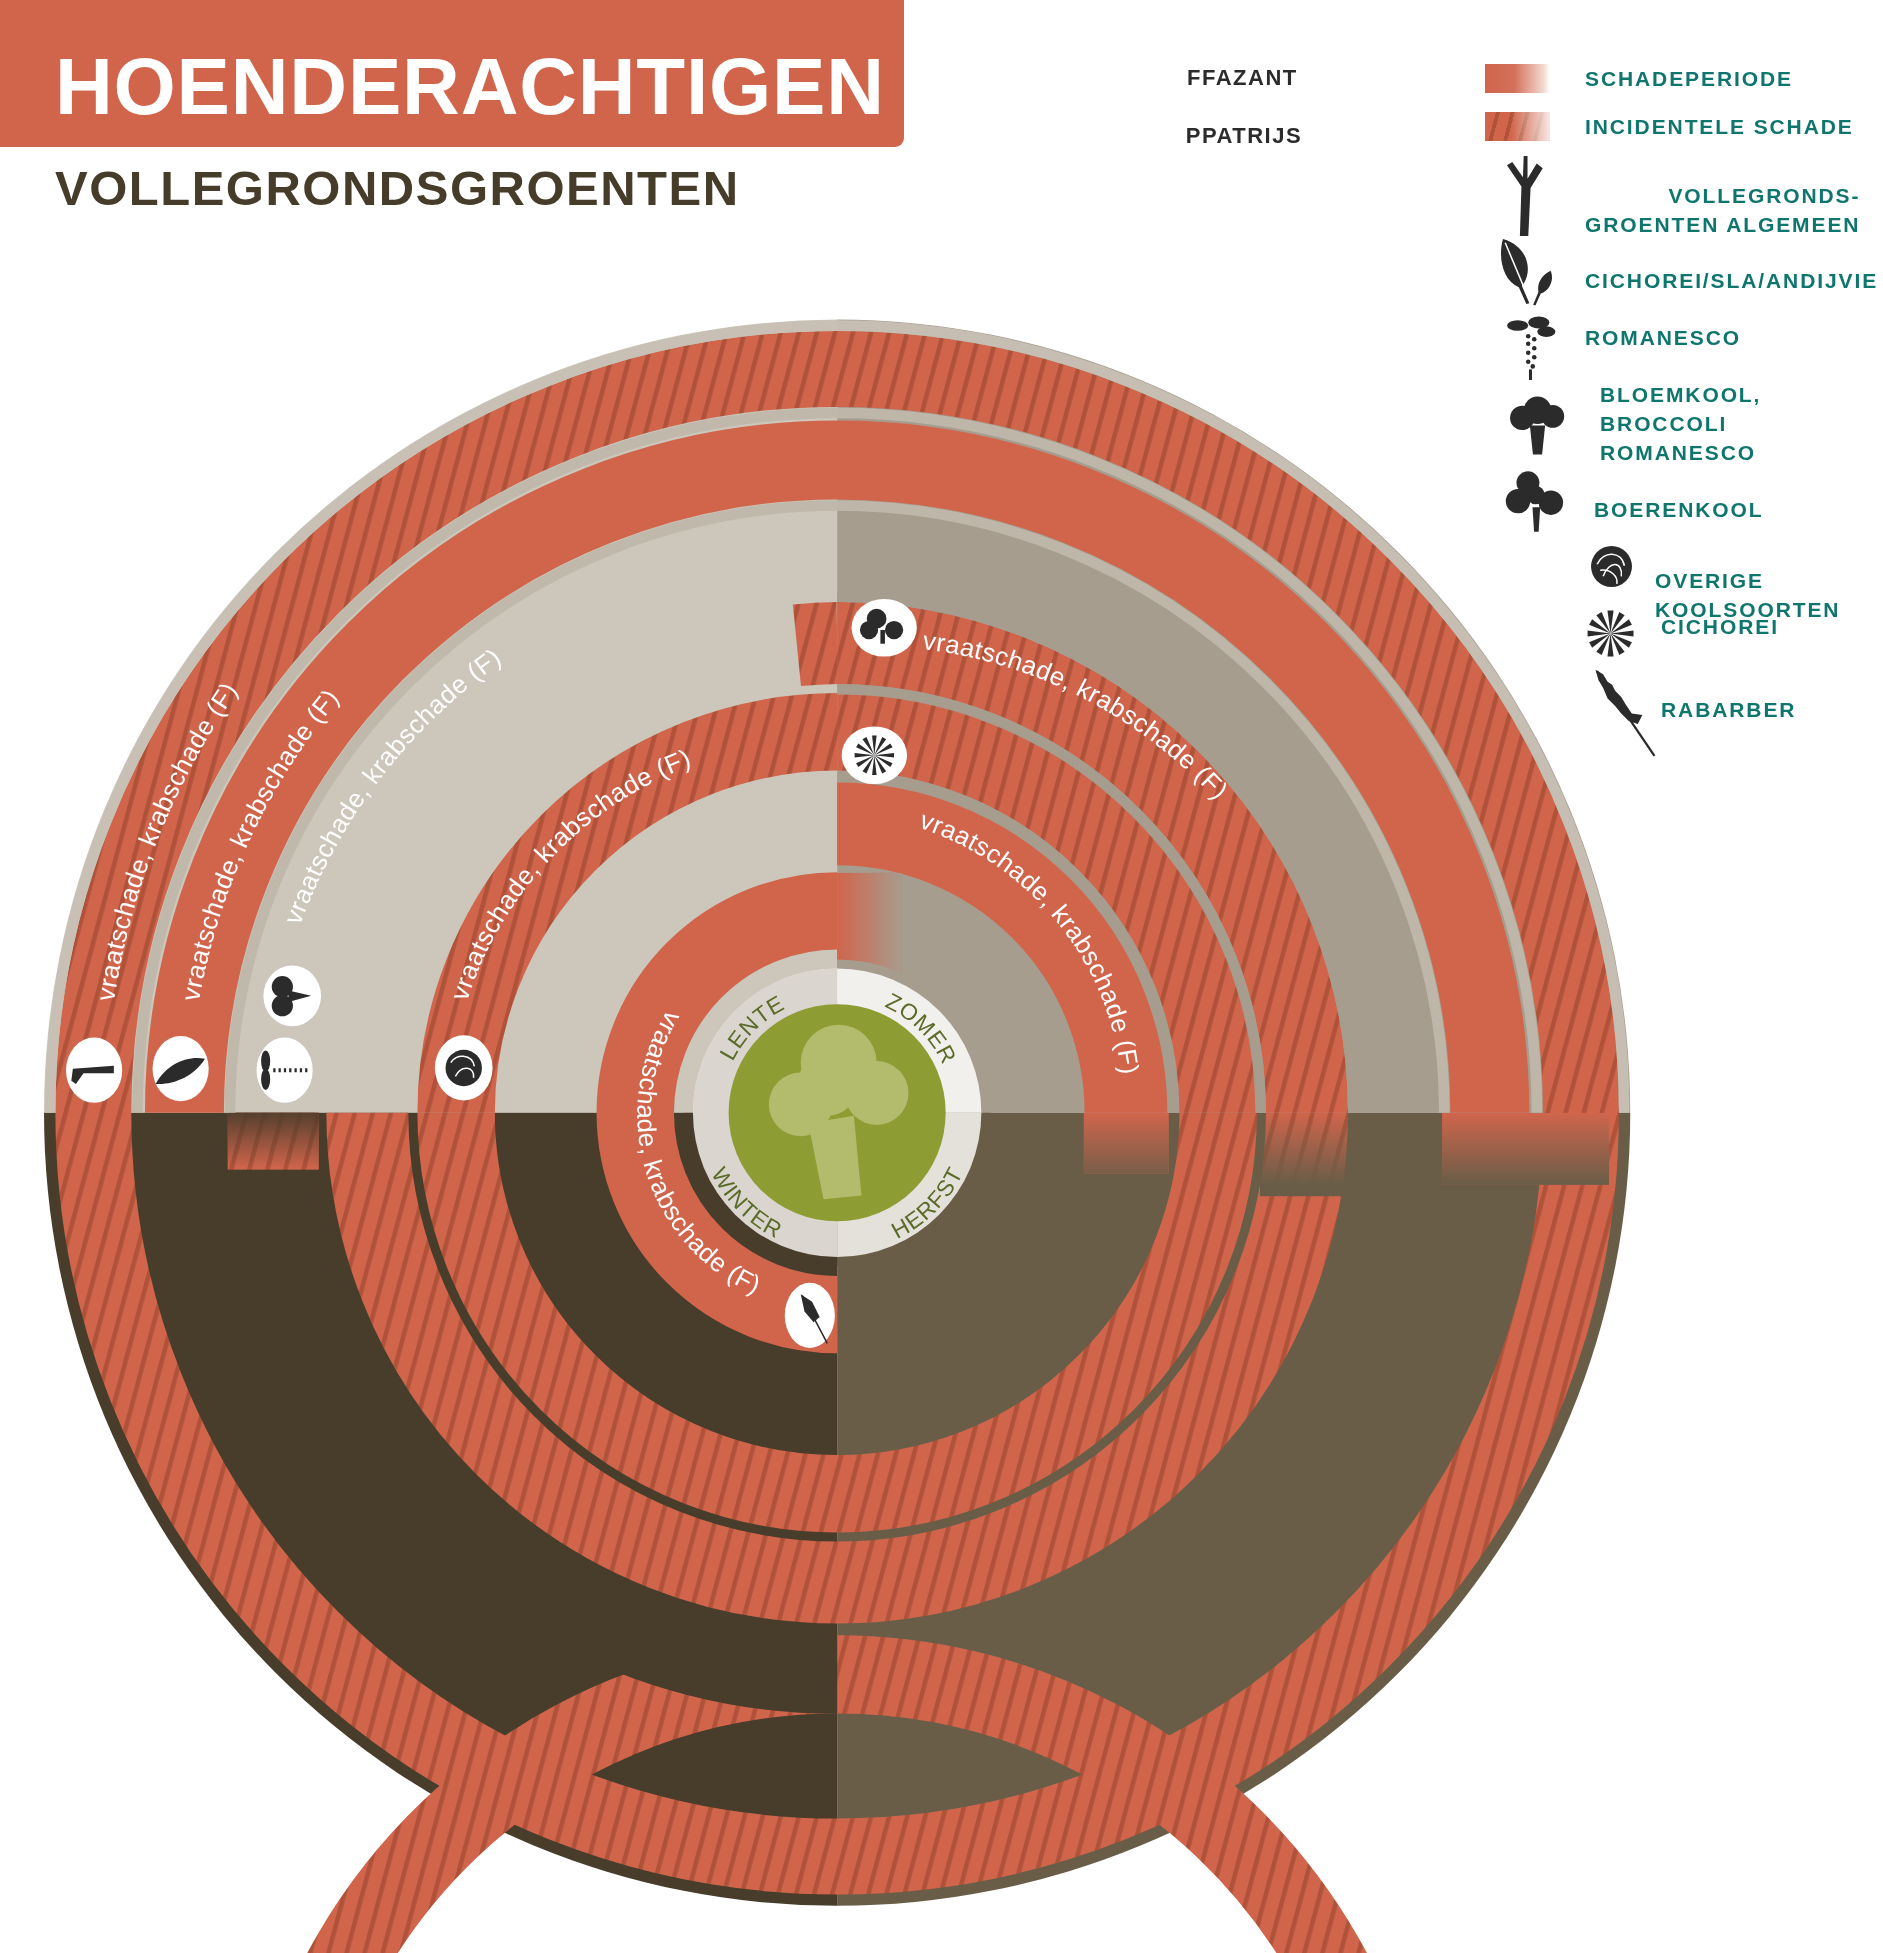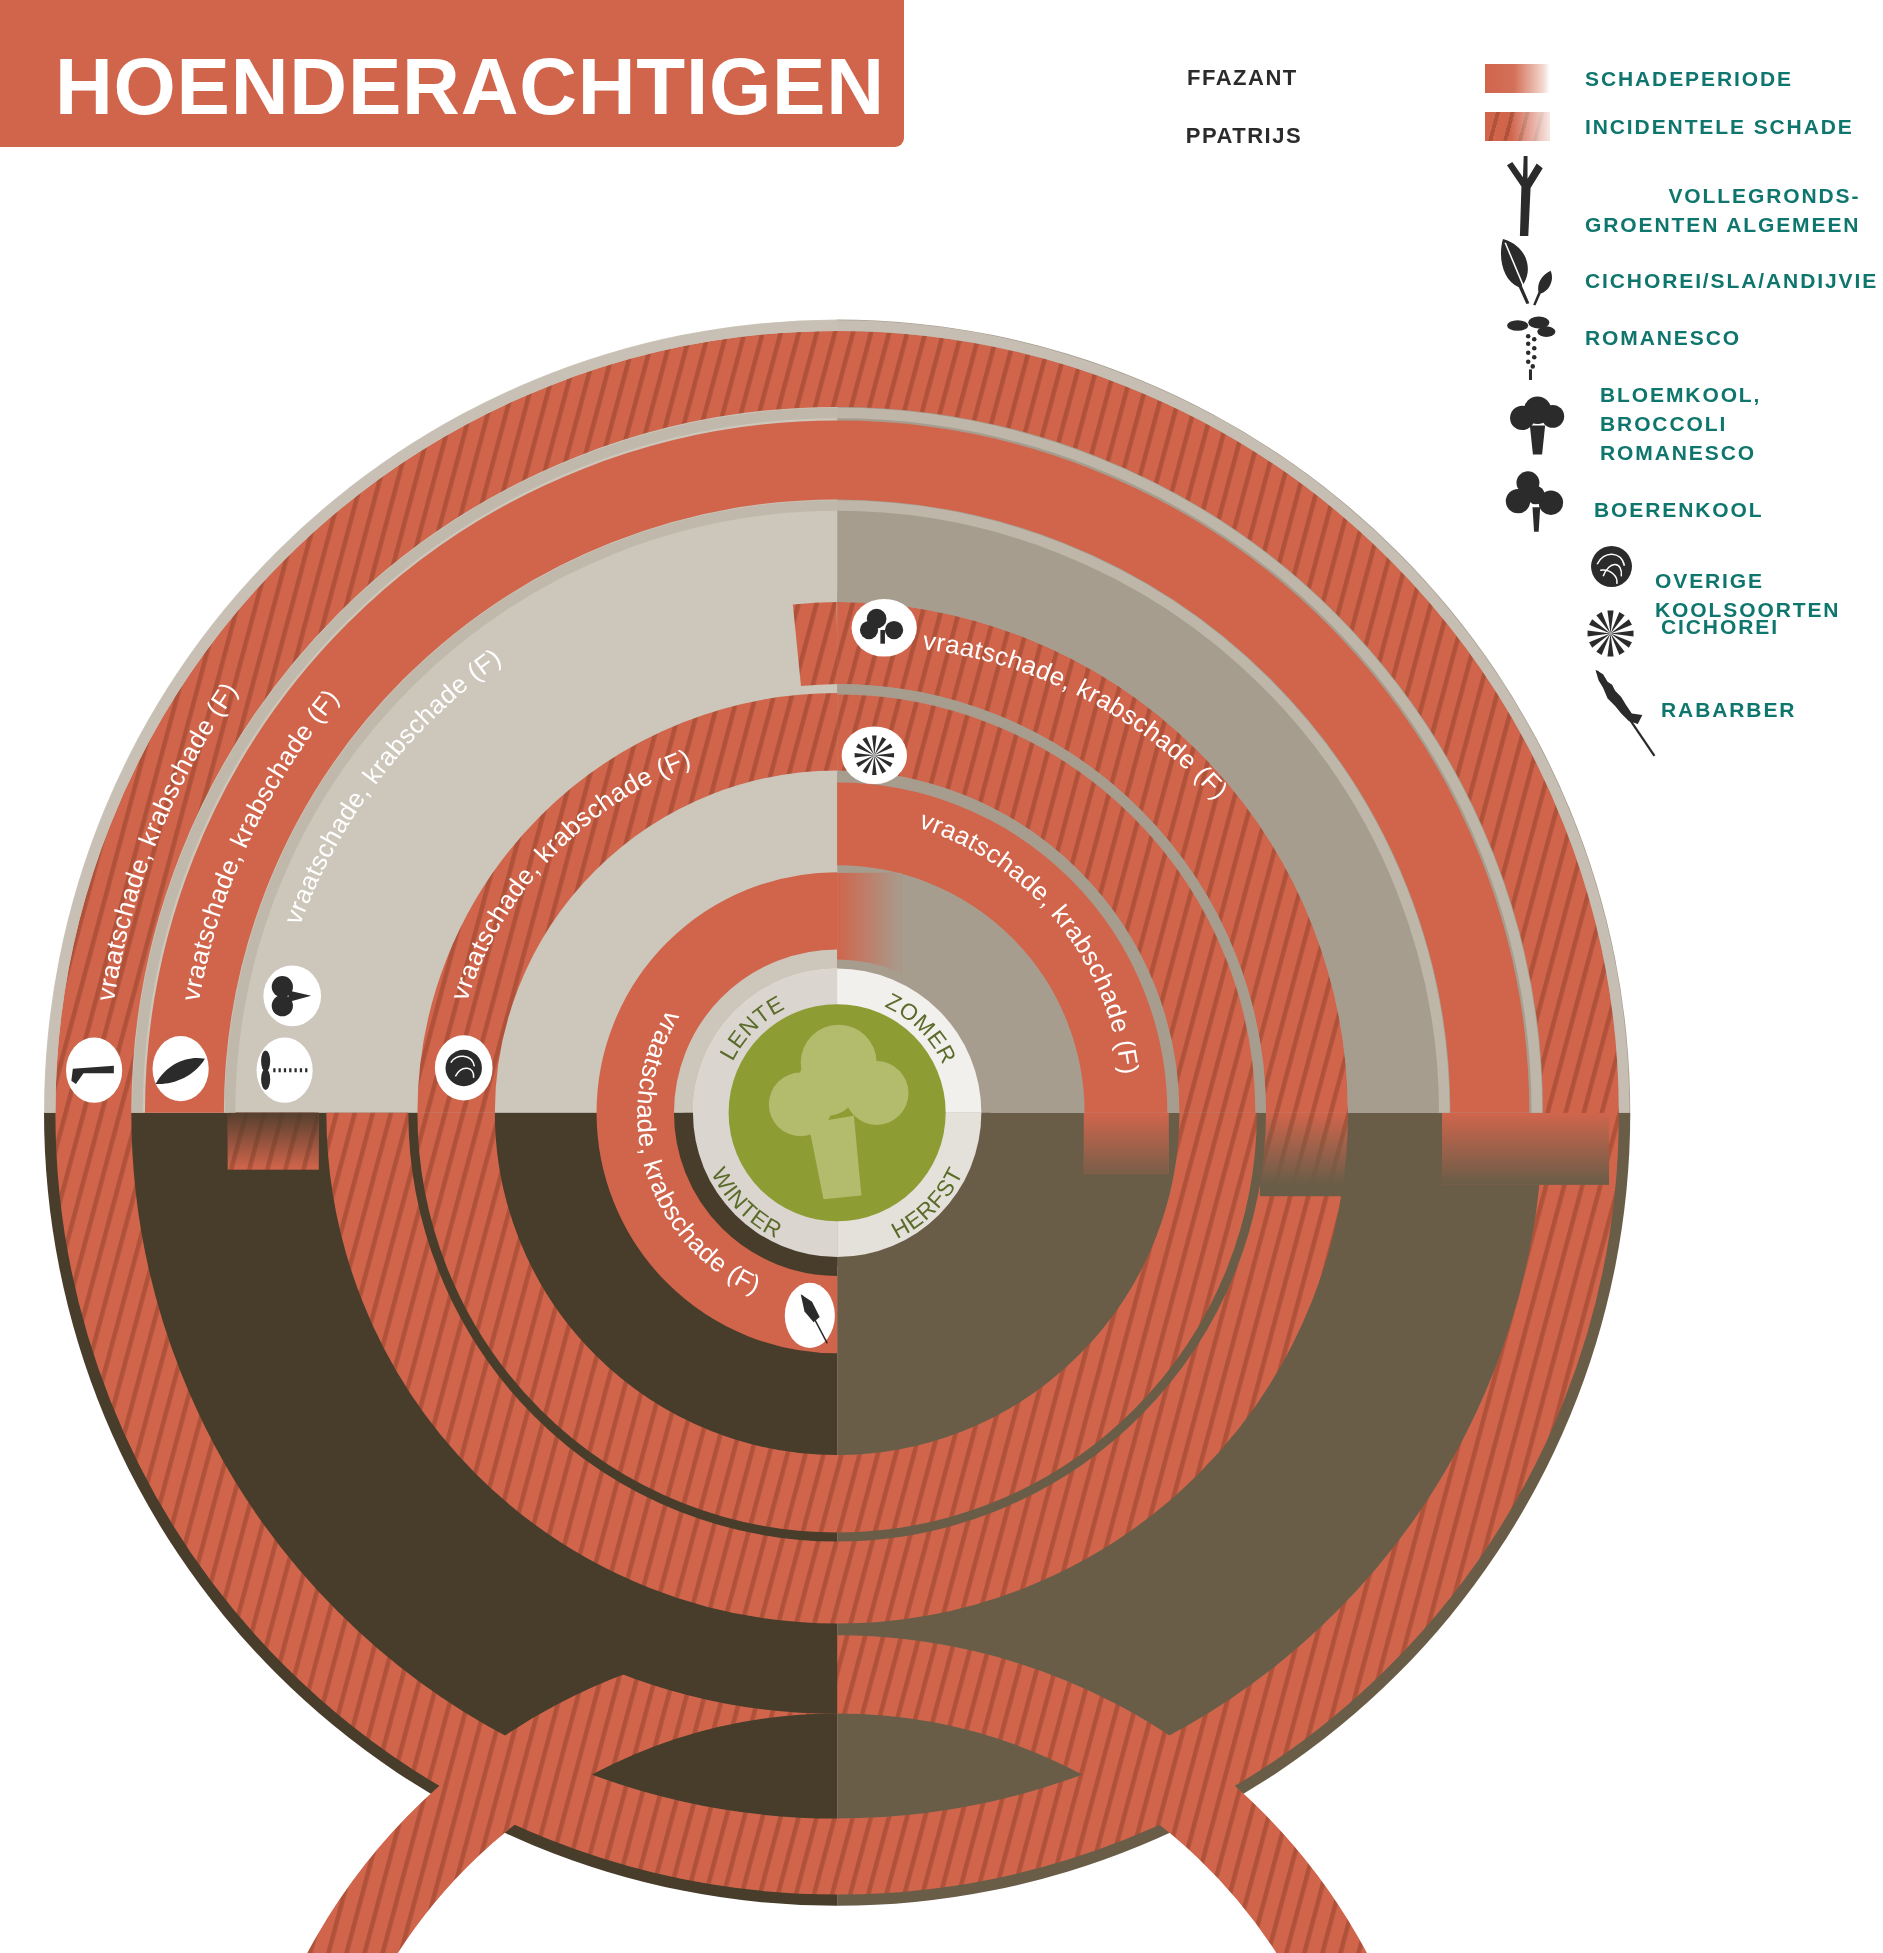--- a/index.html
+++ b/index.html
@@ -26,20 +26,21 @@
   .ringtext { font-family: "Liberation Sans", "DejaVu Sans", sans-serif; font-size: 34px; fill: #ffffff; letter-spacing: 0.5px; }
   .seasontext { font-family: "Liberation Sans", "DejaVu Sans", sans-serif; font-size: 30px; fill: #5B6B2A; letter-spacing: 1px; }
 </style>
 </head>
 <body>
 
 <div class="header-bar">
   <div class="header-title">HOENDERACHTIGEN</div>
 </div>
 <div class="subtitle">
+  <div>VOLLEGRONDSGROENTEN</div>
 </div>
 
 <div class="species" style="top:65px;">
   <span class="code">F</span><span>FAZANT</span>
 </div>
 <div class="species" style="top:123px;">
   <span class="code">P</span><span>PATRIJS</span>
 </div>
 
 <div class="legend-swatch sw-solid" style="left:1485px; top:64px;"></div>

